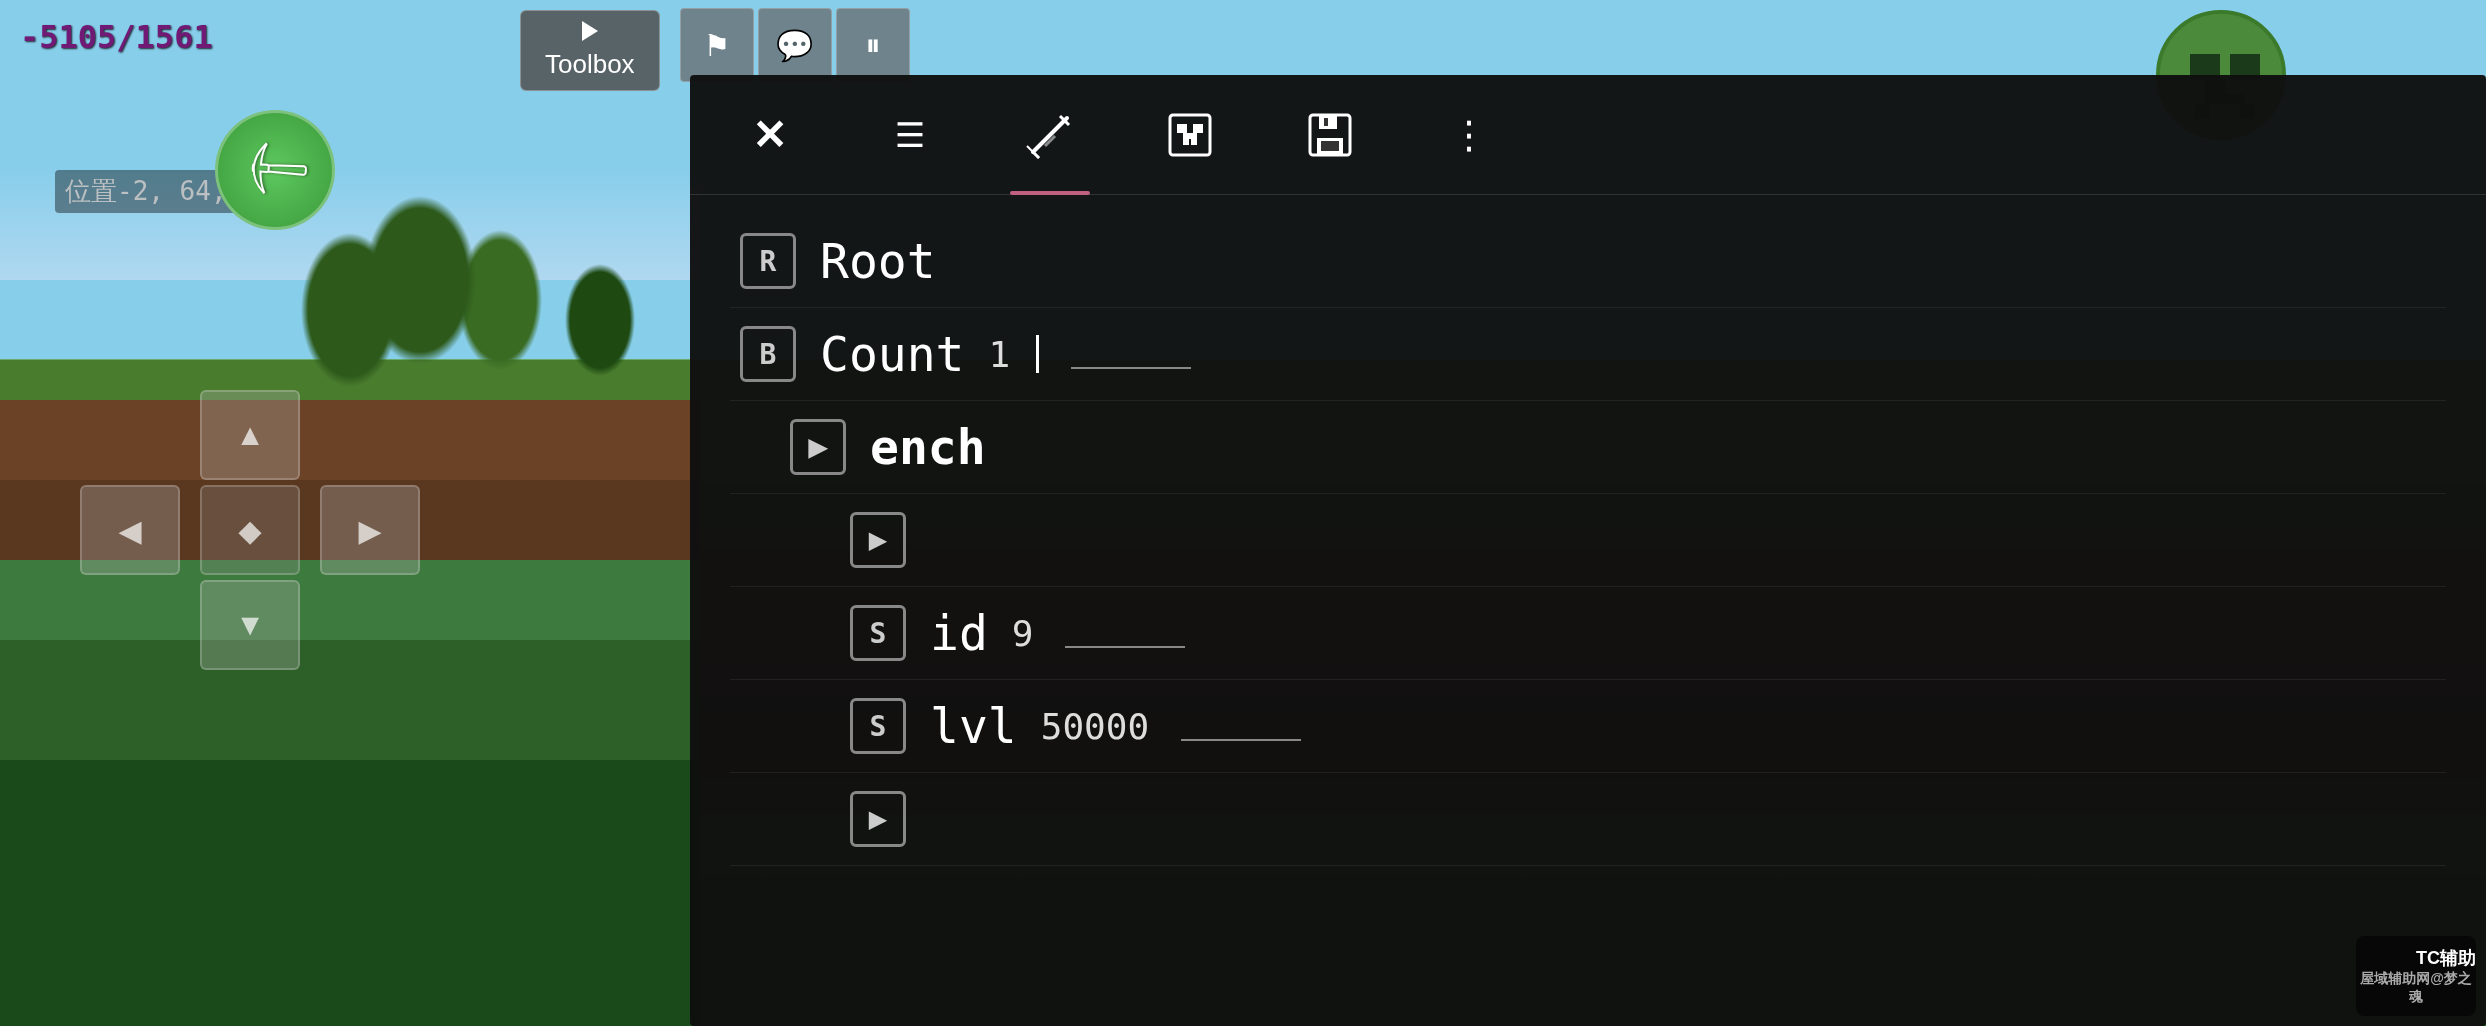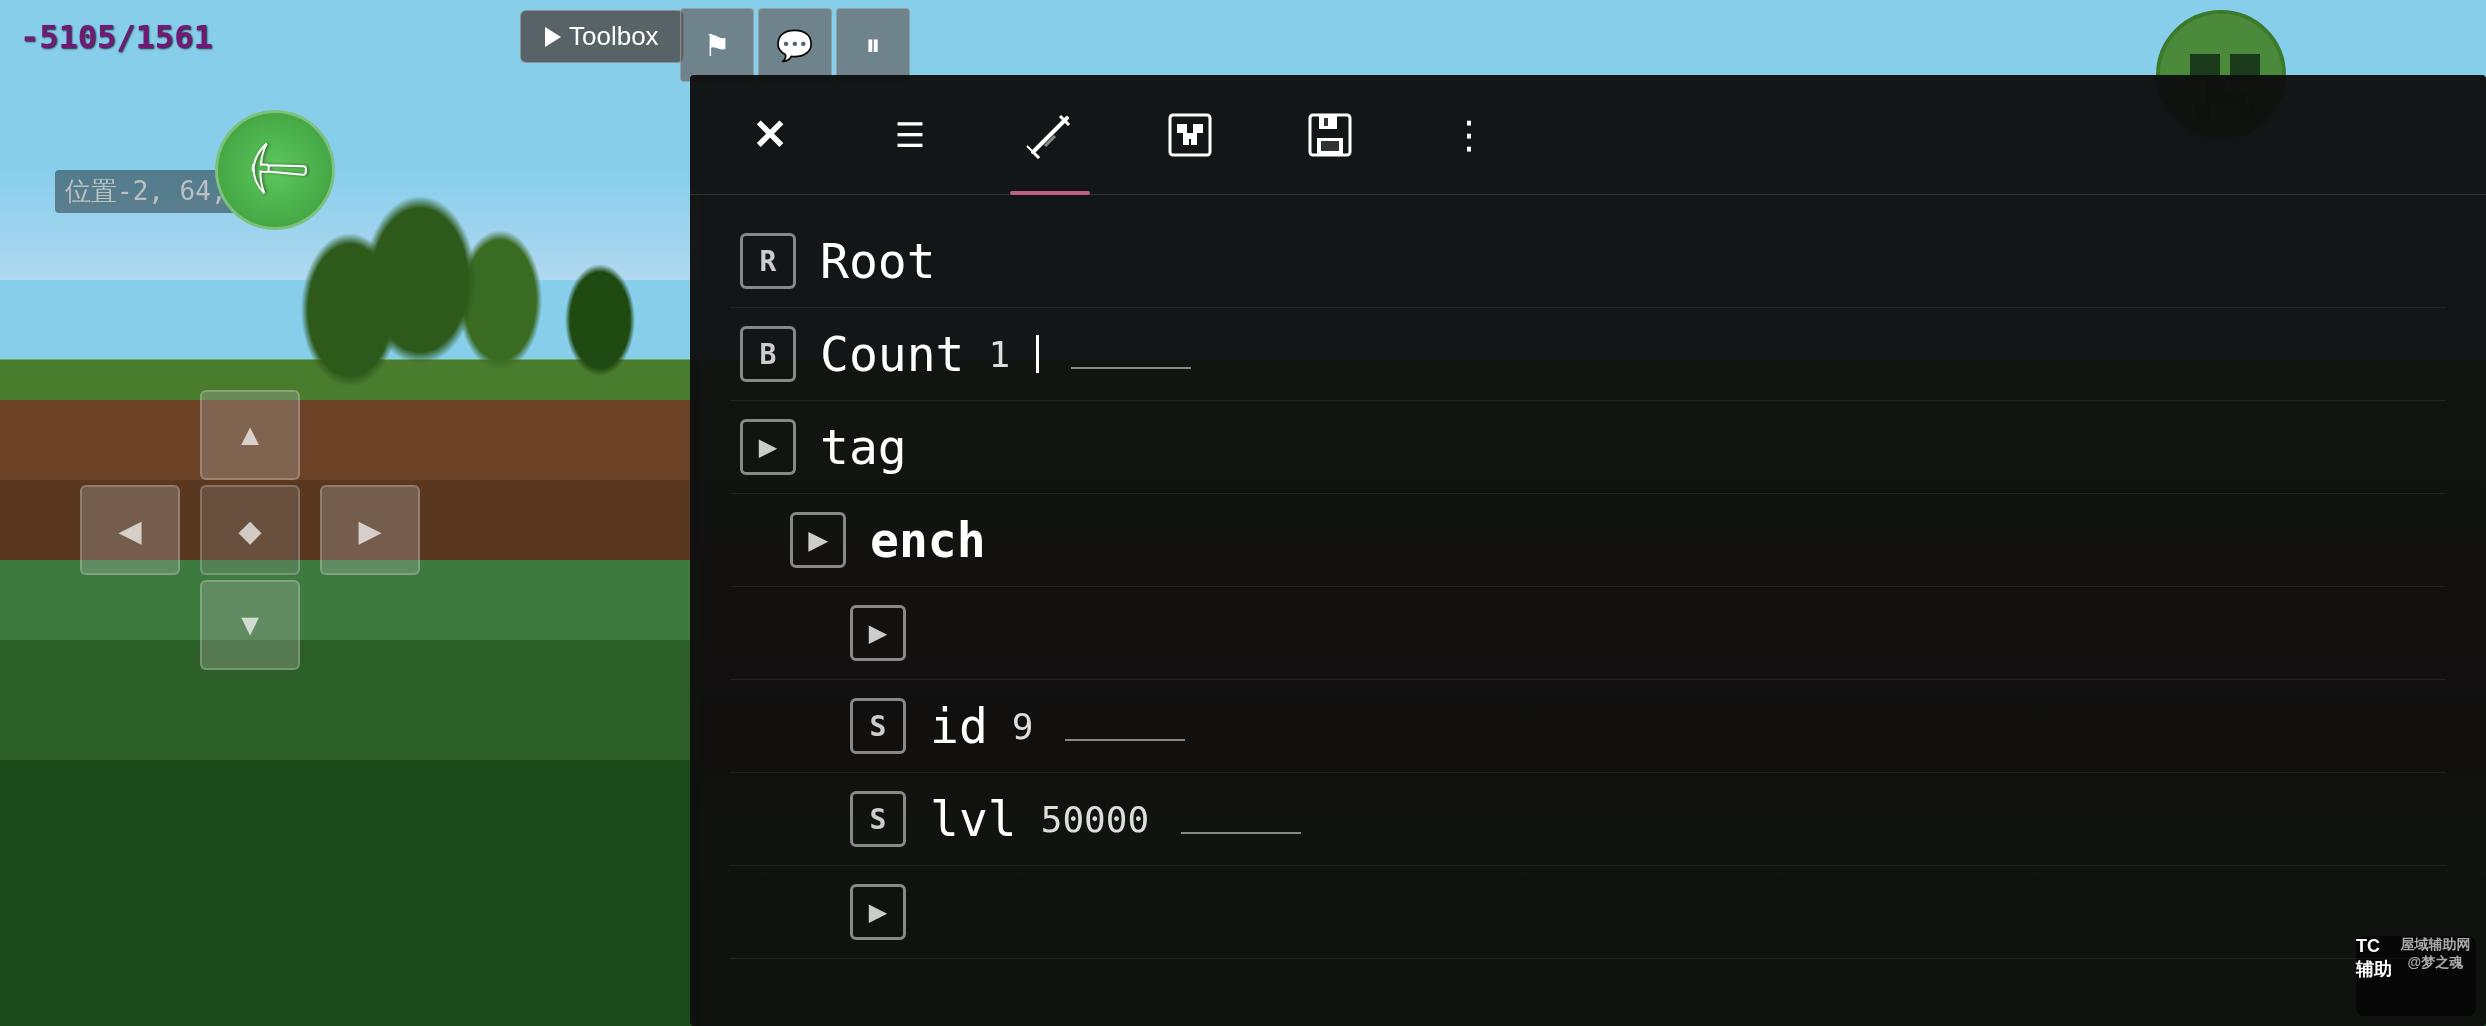--- a/index.html
+++ b/index.html
@@ -144,20 +144,21 @@
       background: rgba(80,80,80,0.85);
       color: white;
       padding: 10px 24px;
       border-radius: 6px;
       font-size: 26px;
       z-index: 20;
       display: flex;
       align-items: center;
       gap: 8px;
       border: 1px solid rgba(255,255,255,0.3);
+      flex-direction: column;
     }
 
     .toolbox-triangle {
       width: 0;
       height: 0;
       border-top: 10px solid transparent;
       border-bottom: 10px solid transparent;
       border-left: 16px solid white;
     }
 
@@ -202,22 +203,22 @@
     .tc-watermark {
       position: absolute;
       bottom: 10px;
       right: 10px;
       width: 120px;
       height: 80px;
       background: rgba(0,0,0,0.6);
       border-radius: 8px;
       z-index: 50;
       display: flex;
-      flex-direction: row;
-      align-items: flex-start;
+      flex-direction: column;
+      align-items: flex-end;
       justify-content: center;
       color: white;
       font-size: 18px;
       font-weight: bold;
     }
 
     
     .panel {
       position: absolute;
       top: 75px;
@@ -505,24 +506,20 @@
     </div>
 
     <div class="nbt-row">
       <div class="nbt-badge">B</div>
       <span class="nbt-label">Count </span>
       <span class="nbt-value">1</span>
       <span class="nbt-cursor"></span>
       <span class="nbt-input-line"></span>
     </div>
 
-    <div class="nbt-row">
-      <div class="chevron-right"></div>
-      <span class="nbt-label">tag</span>
-    </div>
 
     <div class="nbt-row indent1">
       <div class="chevron-right"></div>
       <span class="nbt-label">ench</span>
     </div>
 
     <div class="nbt-row indent2">
       <div class="chevron-right"></div>
     </div>
 

